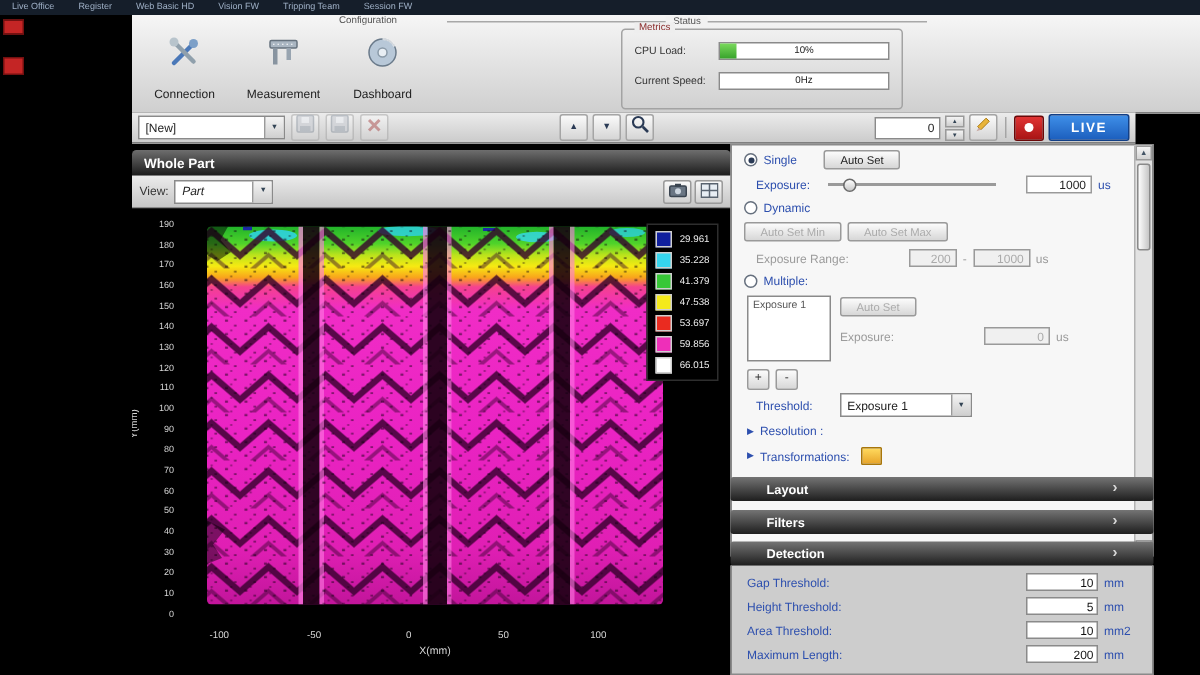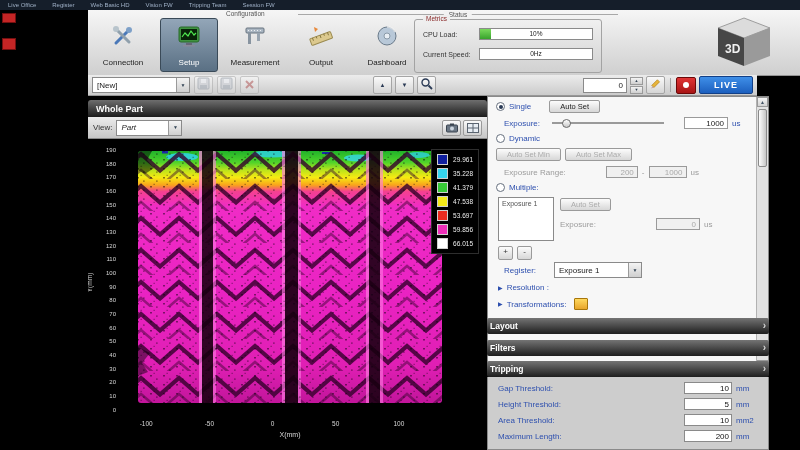--- a/index.html
+++ b/index.html
@@ -119,21 +119,21 @@
              border-left:1px solid #b2b2b2;box-sizing:border-box;}
   .sc-arrow{position:absolute;left:0;width:11px;height:10px;font-size:5px;color:#456;
             background:linear-gradient(#f6f6f6,#d2d2d2);border:1px solid #9a9a9a;box-sizing:border-box;
             display:flex;align-items:center;justify-content:center;}
   .sc-up{top:0;} .sc-down{bottom:0;}
   .sc-thumb{position:absolute;left:1px;top:12px;width:9px;height:58px;border-radius:2px;
             background:linear-gradient(90deg,#fdfdfd,#c6c6c6);border:1px solid #8a8a8a;box-sizing:border-box;}
   
   .panel-h{position:absolute;left:487px;width:282px;height:16px;box-sizing:border-box;
            background:linear-gradient(#747474,#1e1e1e);color:#fff;font-size:8.5px;font-weight:bold;
-           display:flex;align-items:center;padding:0 3px;border-radius:2px;}
+           display:flex;align-items:center;padding:0 24px;border-radius:2px;}
   .panel-chev{margin-left:auto;color:#d8d8d8;font-size:10px;font-weight:bold;line-height:1;}
   .ph-layout{top:318px;} .ph-filters{top:340px;} .ph-detection{top:361px;}
   .det-body{position:absolute;left:487px;top:377px;width:282px;height:73px;box-sizing:border-box;
             background:#cdcdcd;border:1px solid #8a8a8a;border-top:none;padding-top:3px;}
   .det-row{display:flex;align-items:center;height:16px;padding:0 10px;justify-content:flex-end;}
   .det-label{font-size:8px;color:#2d4fae;}
   .det-input{margin-left:auto;width:48px;height:12px;background:#fff;border:1px solid #8a8a8a;
              font-size:8px;color:#111;text-align:right;padding:0 2px;line-height:12px;box-sizing:border-box;}
   .det-unit{font-size:8px;color:#2d4fae;width:22px;margin-left:4px;}
 </style>
@@ -165,58 +165,34 @@
         <span>
           <svg width="24" height="24">
               <line x1="5" y1="19" x2="17" y2="7" stroke="#4a78b8" stroke-width="3" stroke-linecap="round"></line>
               <circle cx="18" cy="6" r="3" fill="#7da0c8"></circle>
               <line x1="6" y1="6" x2="18" y2="18" stroke="#90a0ac" stroke-width="3" stroke-linecap="round"></line>
               <circle cx="5" cy="5" r="3" fill="#b8c4cc"></circle>
             </svg>
         </span>
         <span class="tab-lb">Connection</span>
       </div>
-      <div class="tab sel">
-        <span>
-          <svg width="24" height="24">
-              <rect x="2" y="3" width="20" height="15" rx="2" fill="#3f9340" stroke="#2a6a2b"></rect>
-              <rect x="4" y="5" width="16" height="11" fill="#082408"></rect>
-              <polyline points="5,13 8,9 11,12 14,7 17,11 19,9" fill="none" stroke="#4fe84f" stroke-width="1.2"></polyline>
-              <rect x="9" y="19" width="6" height="2" fill="#667"></rect>
-              <rect x="6" y="21" width="12" height="1.5" fill="#889"></rect>
-            </svg>
-        </span>
-        <span class="tab-lb">Setup</span>
-      </div>
       <div class="tab">
         <span>
           <svg width="24" height="24">
               <rect x="3" y="4" width="18" height="5" rx="1" fill="#aab6c2" stroke="#66727e"></rect>
               <rect x="5" y="9" width="3" height="11" fill="#8894a0"></rect>
               <rect x="14" y="9" width="3" height="8" fill="#98a4b0"></rect>
               <line x1="5" y1="6.5" x2="19" y2="6.5" stroke="#fff" stroke-width="0.8" stroke-dasharray="1,2"></line>
             </svg>
         </span>
         <span class="tab-lb">Measurement</span>
       </div>
       <div class="tab">
         <span>
           <svg width="24" height="24">
-              <g transform="rotate(-20 12 14)">
-                <rect x="1" y="11" width="22" height="7" rx="1" fill="#dcc98e" stroke="#9a8a50"></rect>
-                <path d="M4 11 v3 M8 11 v2 M12 11 v3 M16 11 v2 M20 11 v3" stroke="#7a6a34" stroke-width="0.8"></path>
-              </g>
-              <polygon points="5,3 9,5 6,8" fill="#e8883a"></polygon>
-            </svg>
-        </span>
-        <span class="tab-lb">Output</span>
-      </div>
-      <div class="tab">
-        <span>
-          <svg width="24" height="24">
               <circle cx="12" cy="12" r="9" fill="#b8c8d8" stroke="#6a7a8a"></circle>
               <circle cx="12" cy="12" r="3" fill="#e8eef4" stroke="#8a9aa8"></circle>
               <path d="M12 3 a9 9 0 0 1 8 5" stroke="#fff" fill="none" stroke-width="1.5" opacity="0.7"></path>
             </svg>
         </span>
         <span class="tab-lb">Dashboard</span>
       </div>
     </div>
 
     <div class="metrics">
@@ -230,28 +206,20 @@
       </div>
       <div class="metric-row">
         <span class="m-label">Current Speed:</span>
         <div class="bar">
           <div class="bar-fill" style="width: 0%;"></div>
           <span class="bar-text">0Hz</span>
         </div>
       </div>
     </div>
 
-    <div class="logo">
-      <svg width="60" height="54" viewBox="0 0 60 54">
-        <polygon points="30,2 56,12 30,22 4,12" fill="#dcdcdc" stroke="#8a8a8a" stroke-width="0.8"></polygon>
-        <polygon points="4,12 30,22 30,50 4,40" fill="#474747"></polygon>
-        <polygon points="56,12 30,22 30,50 56,40" fill="#9a9a9a"></polygon>
-        <text x="11" y="37" font-size="12" fill="#f0f0f0" font-weight="bold" font-family="Liberation Sans, sans-serif">3D</text>
-      </svg>
-    </div>
   </div>
 
   <div class="row2">
     <div class="select job-select">
       <span class="sel-text">[New]</span>
       <span class="sel-arrow glyph">▼</span>
     </div>
     <div class="tb-btn dis">
       <span><svg width="13" height="13">
             <rect x="1" y="1" width="11" height="11" rx="1" fill="#c8ccd4" stroke="#8a94a0"></rect>
@@ -495,21 +463,21 @@
     <div class="srow" style="top:121px;left:72px;">
       <span class="gry">Exposure:</span>
       <span class="field dis" style="width:44px;margin-left:56px;">0</span>
       <span class="gry">us</span>
     </div>
     <div class="srow" style="top:149px;left:10px;">
       <span class="mini-btn">+</span>
       <span class="mini-btn">-</span>
     </div>
     <div class="srow" style="top:165px;left:16px;">
-      <span class="blu">Register:</span>
+      <span class="blu">Threshold:</span>
       <div class="select" style="width:86px;margin-left:14px;">
         <span class="sel-text">Exposure 1</span>
         <span class="sel-arrow glyph">▼</span>
       </div>
     </div>
     <div class="srow" style="top:186px;left:10px;">
       <span class="exp-arrow glyph">▶</span>
       <span class="blu">Resolution :</span>
     </div>
     <div class="srow" style="top:201px;left:10px;">
@@ -526,21 +494,21 @@
 
   <div class="panel-h ph-layout">
     <span>Layout</span>
     <span class="panel-chev glyph">›</span>
   </div>
   <div class="panel-h ph-filters">
     <span>Filters</span>
     <span class="panel-chev glyph">›</span>
   </div>
   <div class="panel-h ph-detection">
-    <span>Tripping</span>
+    <span>Detection</span>
     <span class="panel-chev glyph">›</span>
   </div>
   <div class="det-body">
       <div class="det-row">
         <span class="det-label">Gap Threshold:</span>
         <div class="det-input">10</div>
         <span class="det-unit">mm</span>
       </div>
       <div class="det-row">
         <span class="det-label">Height Threshold:</span>

